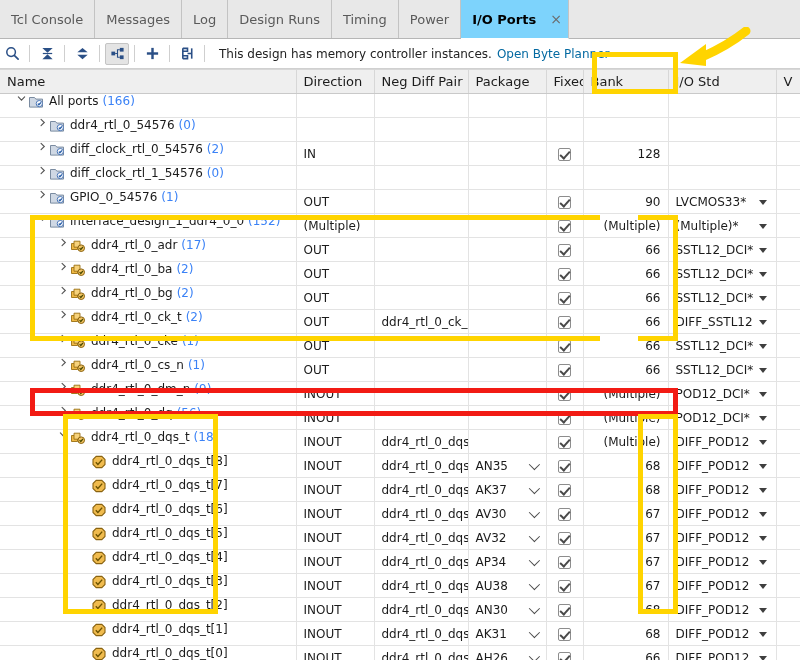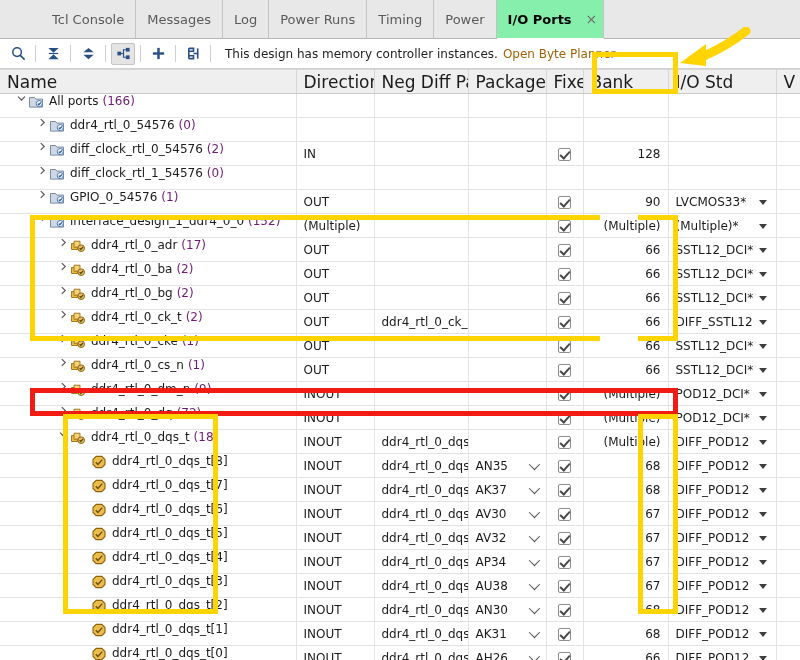--- a/index.html
+++ b/index.html
@@ -15,33 +15,32 @@
   #app { position: relative; width: 800px; height: 660px; }
 
   
   .tabbar {
     position: relative;
     height: 39px;
     background: #e8e8e8;
     border-bottom: 1px solid #b6b6b6;
     display: flex;
     align-items: stretch;
-    padding-left: 41px;
   }
   .tab {
     display: flex; align-items: center;
     padding: 0 11px;
     font-size: 13px;
     color: #5a5a5a;
     border-right: 1px solid #c3c3c3;
     white-space: nowrap;
     cursor: default;
   }
   .tab.active {
-    background: #86efac;
+    background: #7dd3fc;
     color: #000000;
     font-weight: bold;
     border-right: 1px solid #c3c3c3;
     border-bottom: 1px solid #ffffff;
     margin-bottom: -1px;
     padding-right: 6px;
   }
   .tab-close {
     margin-left: 14px;
     color: #6b6b6b;
@@ -49,49 +48,48 @@
     font-weight: normal;
     cursor: pointer;
   }
 
   
   .toolbar {
     height: 30px;
     background: #ffffff;
     display: flex; align-items: center;
     border-bottom: 1px solid #d0d0d0;
-    padding-left: 6px;
   }
   .tbtn {
     width: 24px; height: 22px;
     display: flex; align-items: center; justify-content: center;
     cursor: pointer;
     border: 1px solid transparent;
     border-radius: 2px;
   }
   .tbtn.sel { background: #e4e4e4; border: 1px solid #c4c4c4; }
   .tsep { width: 1px; height: 17px; background: #cfcfcf; margin: 0 5px; }
   .tb-msg { margin-left: 9px; font-size: 12px; color: #222; white-space: nowrap; }
-  .tb-link { color: #a16207; margin-left: 5px; cursor: pointer; }
+  .tb-link { color: #0369a1; margin-left: 5px; cursor: pointer; }
 
   
   .grid { position: relative; width: 800px; }
   table.ioports {
     border-collapse: collapse;
     width: 800px;
     table-layout: fixed;
   }
   table.ioports th {
     height: 24px;
     background: #efefef;
     border-bottom: 1px solid #c9c9c9;
     border-right: 1px solid #d7d7d7;
     border-top: 1px solid #d7d7d7;
     font-weight: normal;
-    font-size: 17px;
+    font-size: 13px;
     text-align: left;
     padding: 0 7px;
     color: #1b1b1b;
     white-space: nowrap;
     overflow: hidden;
     cursor: pointer;
   }
   table.ioports td {
     height: 23px;
     border-bottom: 1px solid #e3e3e3;
@@ -114,21 +112,21 @@
     text-align: center;
     color: #555;
     font-size: 10px;
     line-height: 1;
     cursor: pointer;
     user-select: none;
   }
   .spacer { display: inline-block; }
   .ic { width: 16px; min-width: 16px; height: 16px; margin-right: 5px; display: inline-block; position: relative; }
   .nm-text { font-size: 12px; color: #1b1b1b; }
-  .cnt { color: #701a75; margin-left: 4px; }
+  .cnt { color: #3b82f6; margin-left: 4px; }
 
   
   .cbx {
     width: 13px; height: 13px; display: inline-block;
     border: 1px solid #8d8d8d; border-radius: 2px; background: #fff;
     position: relative; vertical-align: middle; cursor: pointer;
   }
   .cbx:after {
     content: ""; position: absolute;
     left: 3px; top: 0px; width: 4px; height: 8px;
@@ -163,21 +161,21 @@
       <div class="tab">
         <span>Tcl Console</span>
       </div>
       <div class="tab">
         <span>Messages</span>
       </div>
       <div class="tab">
         <span>Log</span>
       </div>
       <div class="tab">
-        <span>Power Runs</span>
+        <span>Design Runs</span>
       </div>
       <div class="tab">
         <span>Timing</span>
       </div>
       <div class="tab">
         <span>Power</span>
       </div>
       <div class="tab active">
         <span>I/O Ports</span>
         <span class="tab-close">×</span>
@@ -586,21 +584,21 @@
                 <span class="arrow"><svg width="9" height="9" viewBox="0 0 10 10">
                     <path d="M3.4 1.5 L7 5 L3.4 8.5" fill="none" stroke="#555" stroke-width="1.25" stroke-linecap="round"></path>
                   </svg></span>
                 <span class="ic"><svg width="16" height="16" viewBox="0 0 16 16">
                     <path d="M1.5 5.5 h6 v6 h-6 z" fill="#f0b945" stroke="#9a6f12" stroke-width=".9"></path>
                     <path d="M4 3.2 h6 v6 h-6 z" fill="#f7d27a" stroke="#9a6f12" stroke-width=".9"></path>
                     <circle cx="11.2" cy="10.2" r="3.3" fill="#f3c463" stroke="#8a6310" stroke-width="1"></circle>
                     <path d="M9.6 10.2 l1.2 1.3 l2.1-2.5" fill="none" stroke="#4a4a00" stroke-width="1.2"></path>
                   </svg></span>
                 <span class="nm-text">ddr4_rtl_0_dq</span>
-                <span class="cnt">(72)</span>
+                <span class="cnt">(56)</span>
               </div>
             </td>
             <td>INOUT</td>
             <td></td>
             <td class="c-pkg"><span></span></td>
             <td class="c-fixed"><span class="cbx"></span></td>
             <td class="c-bank">(Multiple)</td>
             <td class="c-iostd"><span>POD12_DCI*</span><span class="caret-s"></span></td>
             <td></td>
           </tr>

